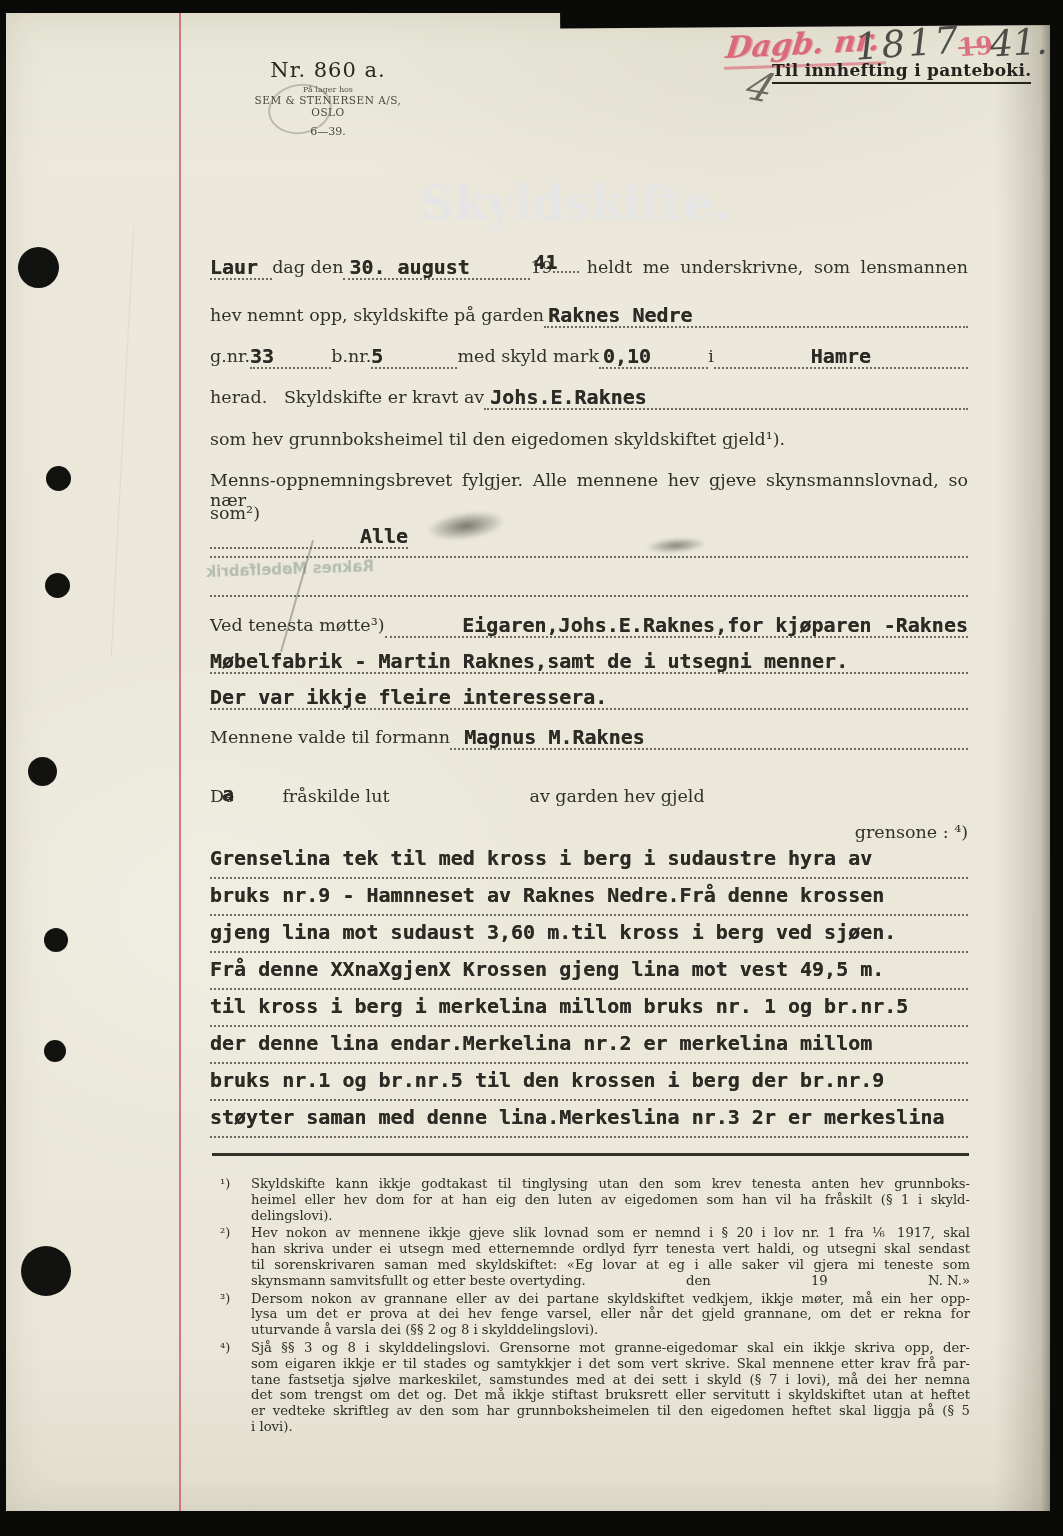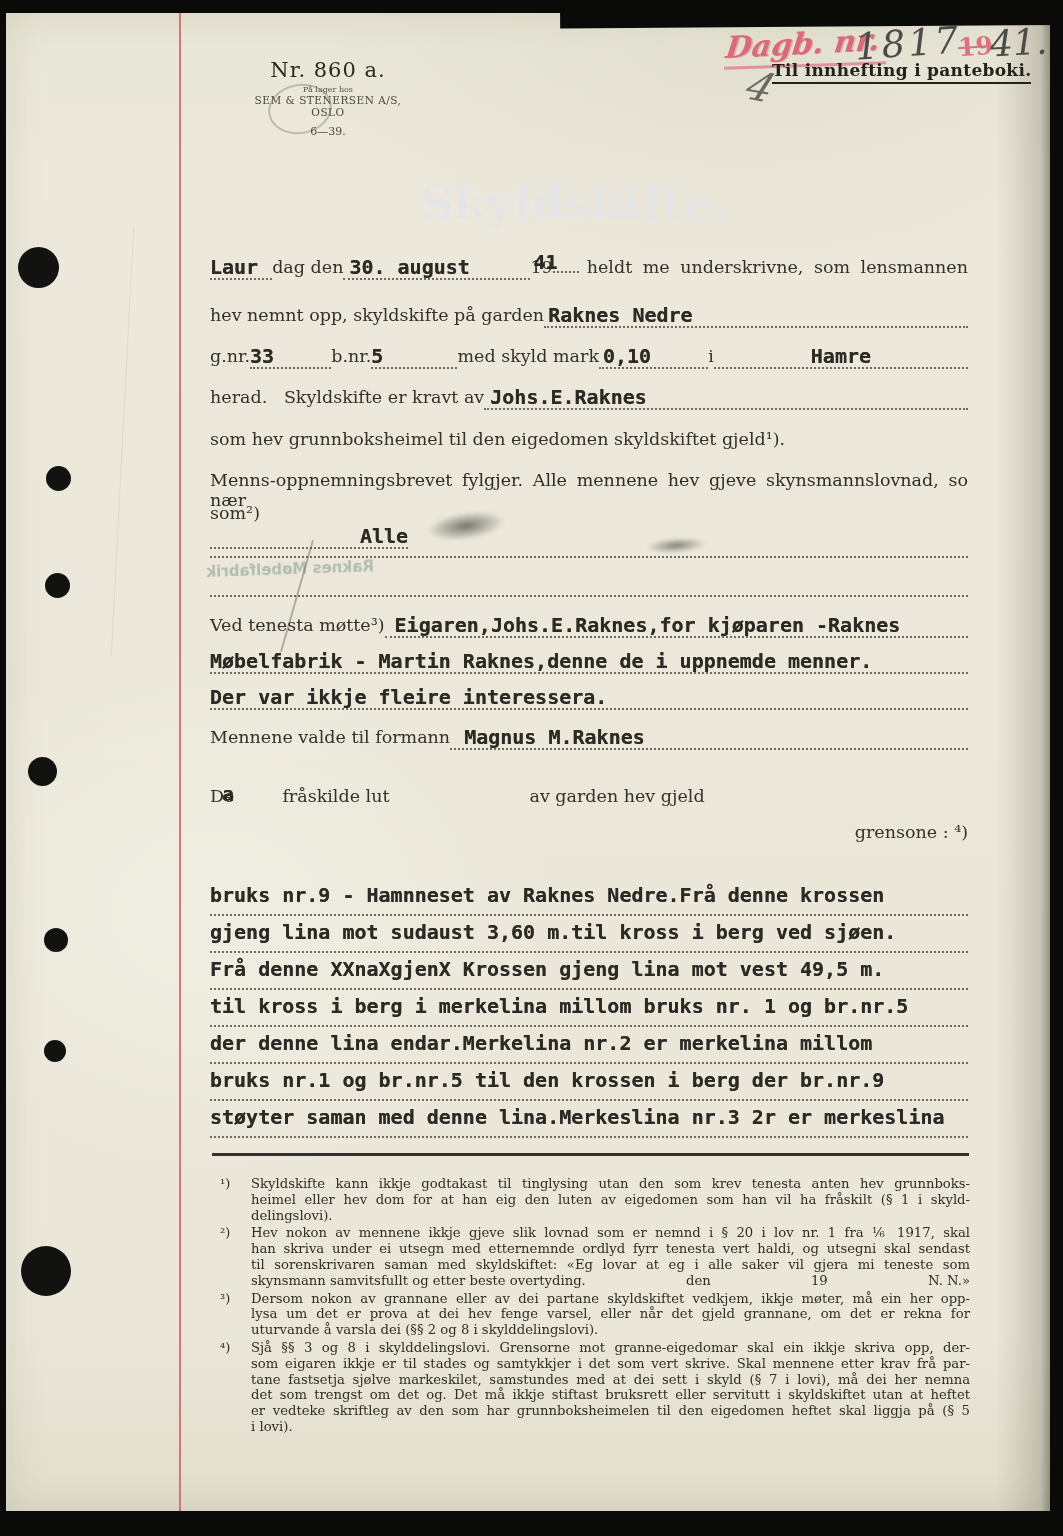--- a/index.html
+++ b/index.html
@@ -165,43 +165,46 @@
 
   <div class="row" style="top:532px;height:24px;">
       <span class="seg grow" style="height:24px;"></span>
     </div>
   <div class="row" style="top:571px;height:24px;">
       <span class="seg grow" style="height:24px;"></span>
     </div>
 
   <div class="row" style="top:612px;">
     <span class="printed">Ved tenesta møtte³)</span>
-    <span class="seg grow" style="padding-left:10px;"><span class="typed">Eigaren,Johs.E.Raknes,for kjøparen -Raknes</span></span>
+    <span class="seg grow" style="padding-left:10px;text-align:right;"><span class="typed">Eigaren,Johs.E.Raknes,for kjøparen -Raknes</span></span>
   </div>
   <div class="row" style="top:648px;">
-    <span class="seg grow"><span class="typed">Møbelfabrik - Martin Raknes,denne de i uppnemde menner.</span></span>
+    <span class="seg grow"><span class="typed">Møbelfabrik - Martin Raknes,samt de i utsegni menner.</span></span>
   </div>
   <div class="row" style="top:684px;">
     <span class="seg grow"><span class="typed">Der var ikkje fleire interessera.</span></span>
   </div>
 
   <div class="row" style="top:724px;">
     <span class="printed">Mennene valde til formann</span>
     <span class="seg grow" style="padding-left:14px;"><span class="typed">Magnus M.Raknes</span></span>
   </div>
 
   <div class="row" style="top:786px;">
     <span class="printed ovwrap"><span>De</span><span class="typed ov" style="left:12px;top:-4px;filter:blur(.4px);">a</span></span>
     <span class="printed" style="margin-left:48px;">fråskilde lut</span>
     <span class="printed" style="margin-left:140px;">av garden hev gjeld</span>
   </div>
   <div class="row" style="top:822px;display:block;text-align:right;">
     <span class="printed">grensone : ⁴)</span>
   </div>
 
+  <div class="brow" style="top:846px;">
+      <span class="typed">Grenselina tek til med kross i berg i sudaustre hyra av</span>
+    </div>
   <div class="brow" style="top:883px;">
       <span class="typed">bruks nr.9 - Hamnneset av Raknes Nedre.Frå denne krossen</span>
     </div>
   <div class="brow" style="top:920px;">
       <span class="typed">gjeng lina mot sudaust 3,60 m.til kross i berg ved sjøen.</span>
     </div>
   <div class="brow" style="top:957px;">
       <span class="typed">Frå denne XXnaXgjenX Krossen gjeng lina mot vest 49,5 m.</span>
     </div>
   <div class="brow" style="top:994px;">

